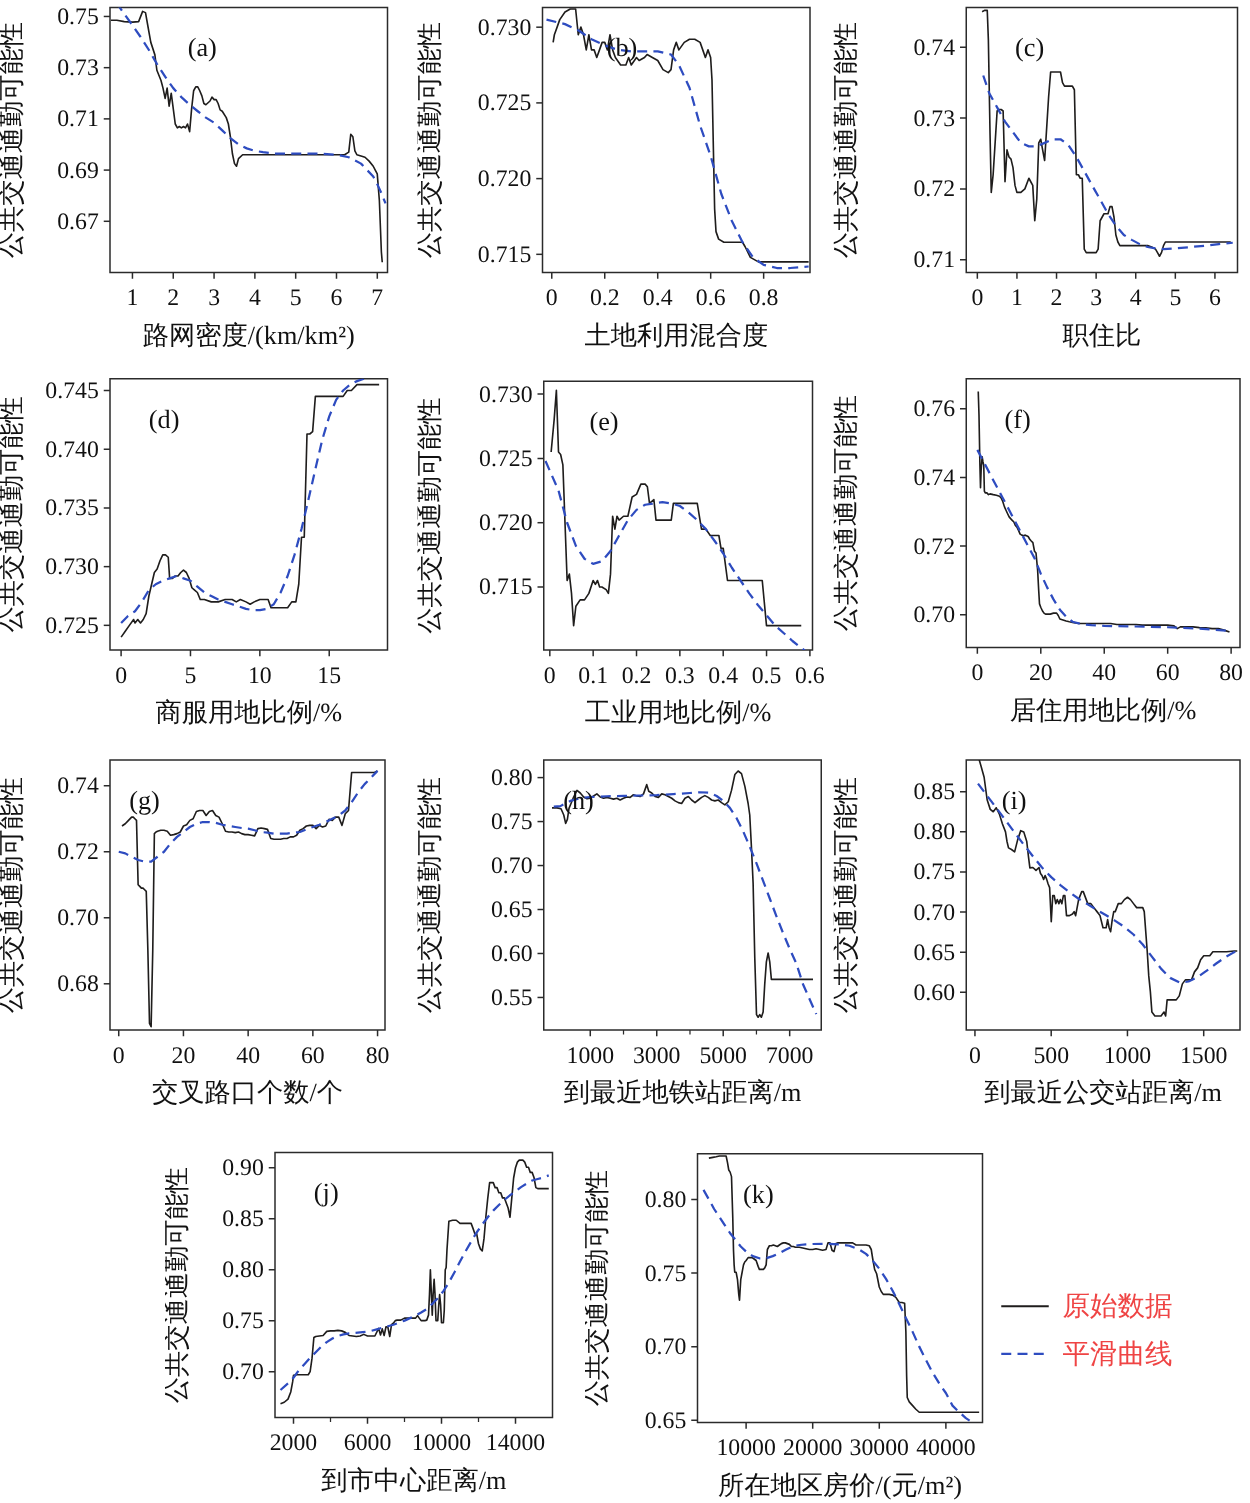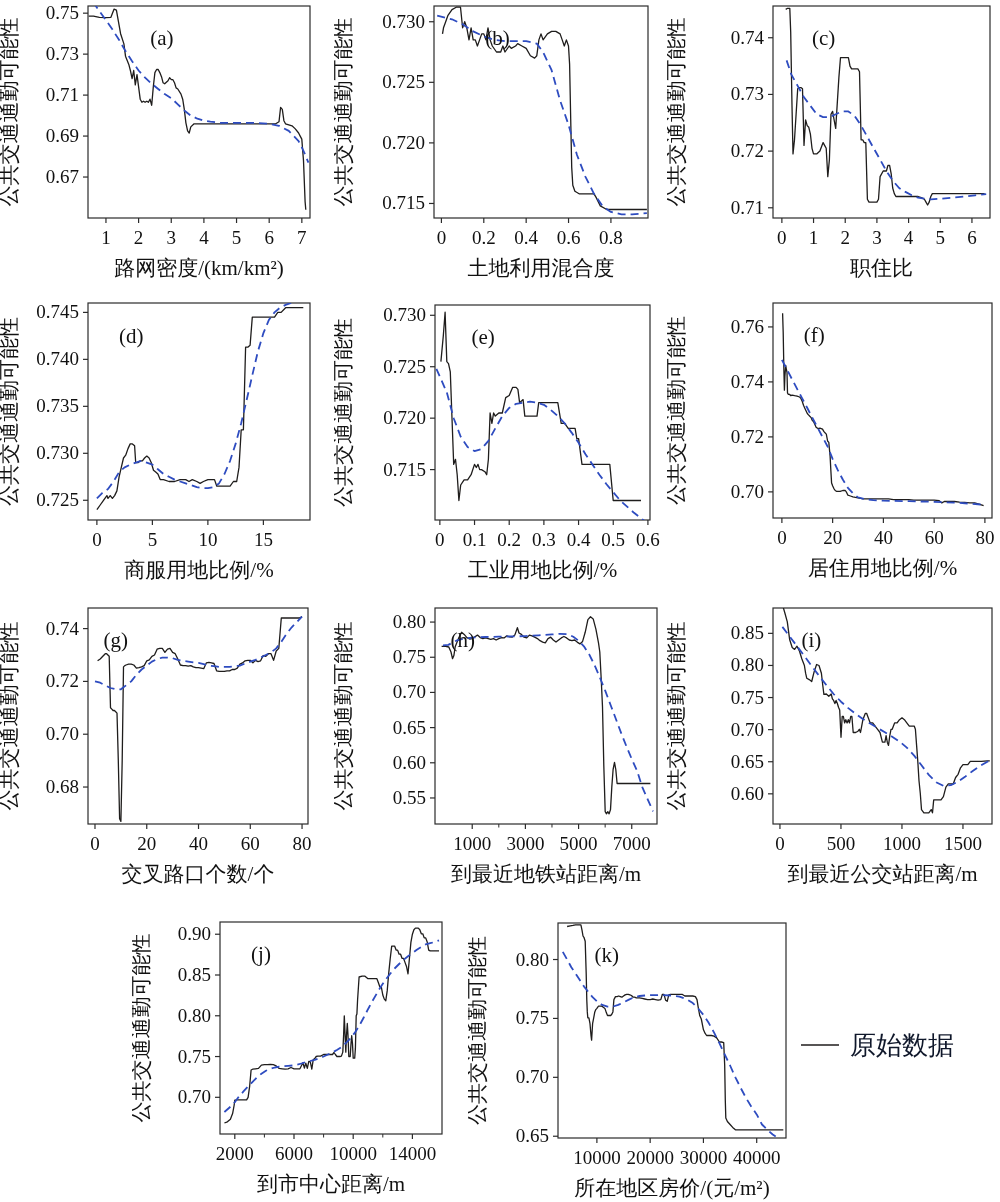--- a/index.html
+++ b/index.html
@@ -3,21 +3,21 @@
 <meta charset="utf-8">
 <style>
   html,body{margin:0;padding:0;background:#fff;}
   #figure{position:relative;width:1000px;height:1202px;background:#fff;overflow:hidden;
           font-family:"Liberation Serif","DejaVu Serif",serif;}
   .cell{position:absolute;margin:0;padding:0;}
   svg text{font-family:"Liberation Serif","DejaVu Serif",serif;fill:#111;}
   #legend{position:absolute;left:800px;top:1026px;width:200px;height:110px;}
   .legend-row{display:flex;align-items:center;height:38px;}
   .legend-row svg{flex:0 0 auto;margin-right:10px;}
-  .legend-label{font-size:26px;color:#0f172a;white-space:nowrap;}
+  .legend-label{font-size:22px;color:#ef4444;white-space:nowrap;}
 </style>
 </head>
 <body>
 
 <div id="figure">
   <figure class="cell" style="left:0px;top:0px;width:333px;height:288px"><svg width="333" height="288">
         <defs>
           <clipPath id="cp0">
             <rect x="88" y="6" width="222" height="212"></rect>
           </clipPath>
@@ -380,14 +380,20 @@
         <text x="16" y="130.5" text-anchor="middle" font-size="21" transform="rotate(-90 16 130.5)">公共交通通勤可能性</text>
       </svg></figure>
 
   <div id="legend">
     <div class="legend-row">
       <svg width="40" height="12">
         <line x1="1" y1="6" x2="39" y2="6" stroke-width="1.6" stroke="#1f1d1c"></line>
       </svg>
       <span class="legend-label">原始数据</span>
     </div>
+    <div class="legend-row">
+      <svg width="40" height="12">
+        <line x1="1" y1="6" x2="39" y2="6" stroke-width="1.8" stroke-dasharray="8 5" stroke="#2e4cc0"></line>
+      </svg>
+      <span class="legend-label">平滑曲线</span>
+    </div>
   </div>
 </div>
 
 </body></html>

